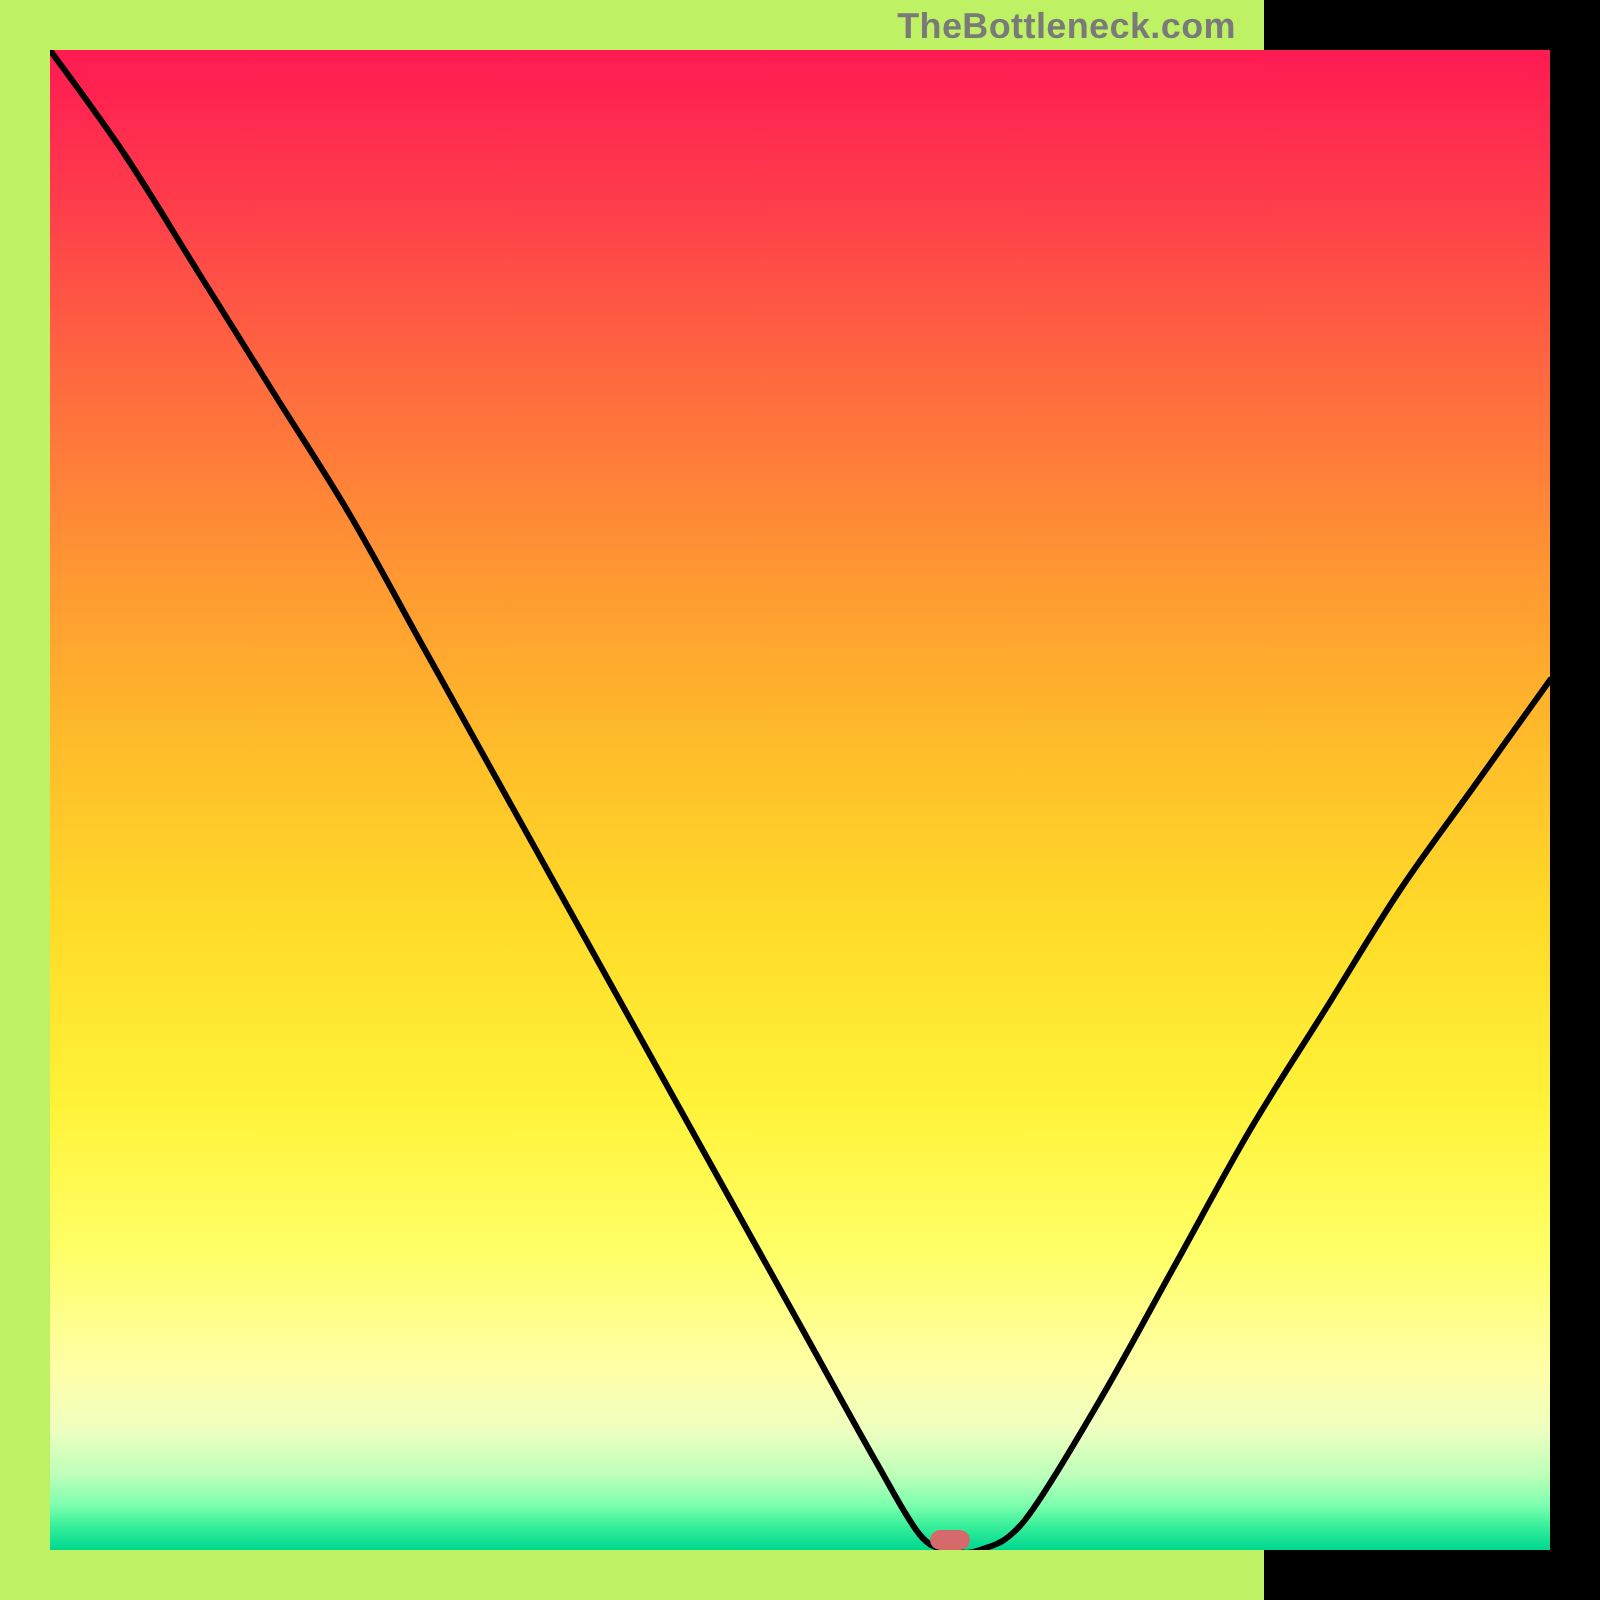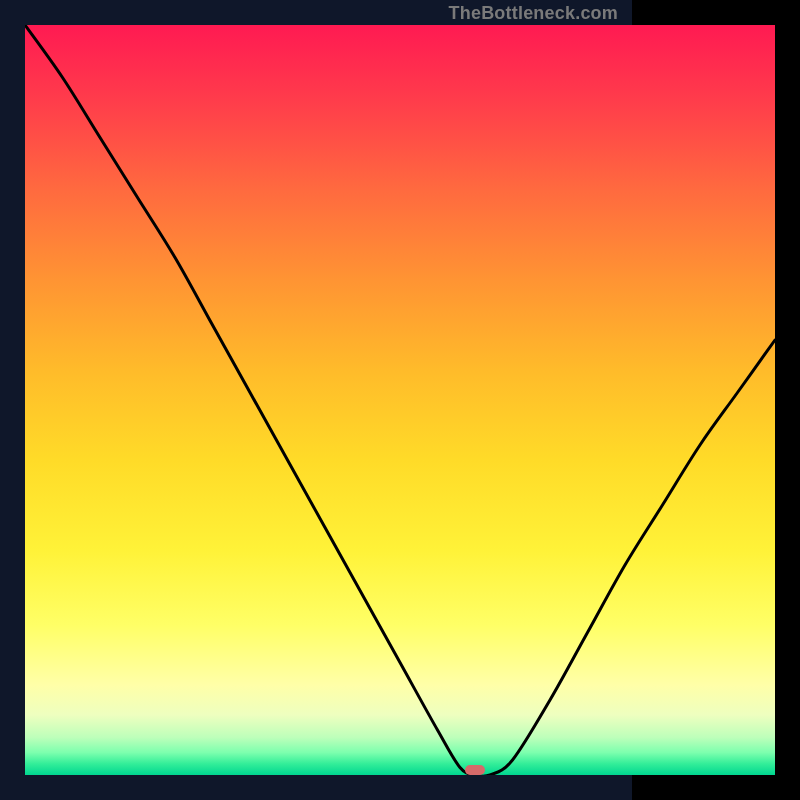--- a/index.html
+++ b/index.html
@@ -10,21 +10,21 @@
     background: #000;
     overflow: hidden;
     font-family: Arial, Helvetica, sans-serif;
   }
   .frame {
     position: absolute;
     left: 0;
     top: 0;
     width: 632px;
     height: 800px;
-    background: #0f172a;
+    background: #bef264;
   }
   .plot-area {
     position: absolute;
     left: 25px;
     top: 25px;
     width: 750px;
     height: 750px;
     overflow: hidden;
   }
   .gradient {

